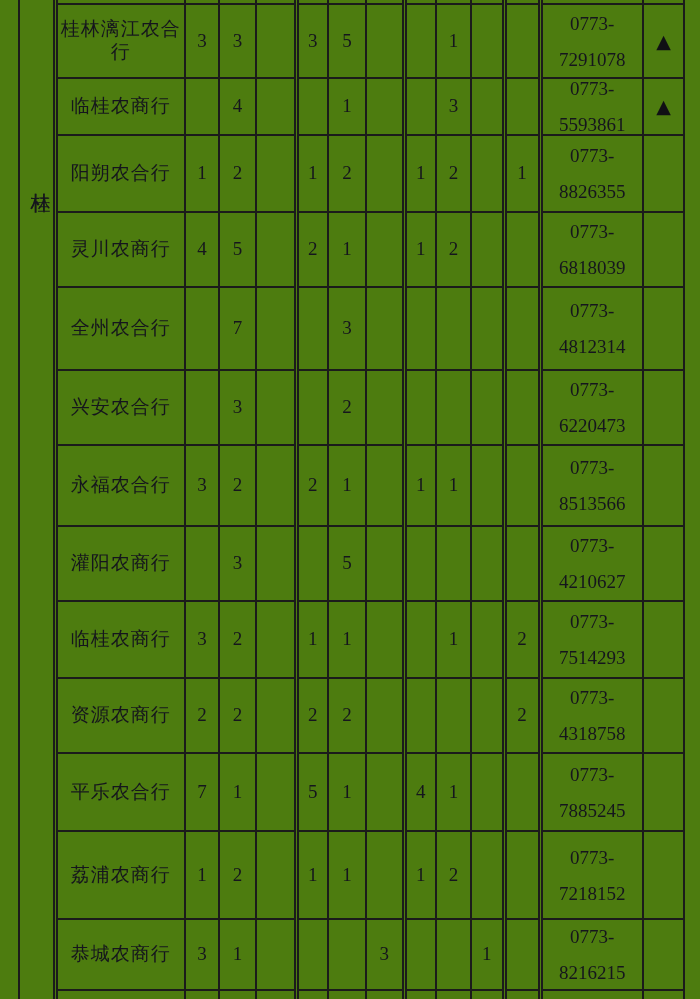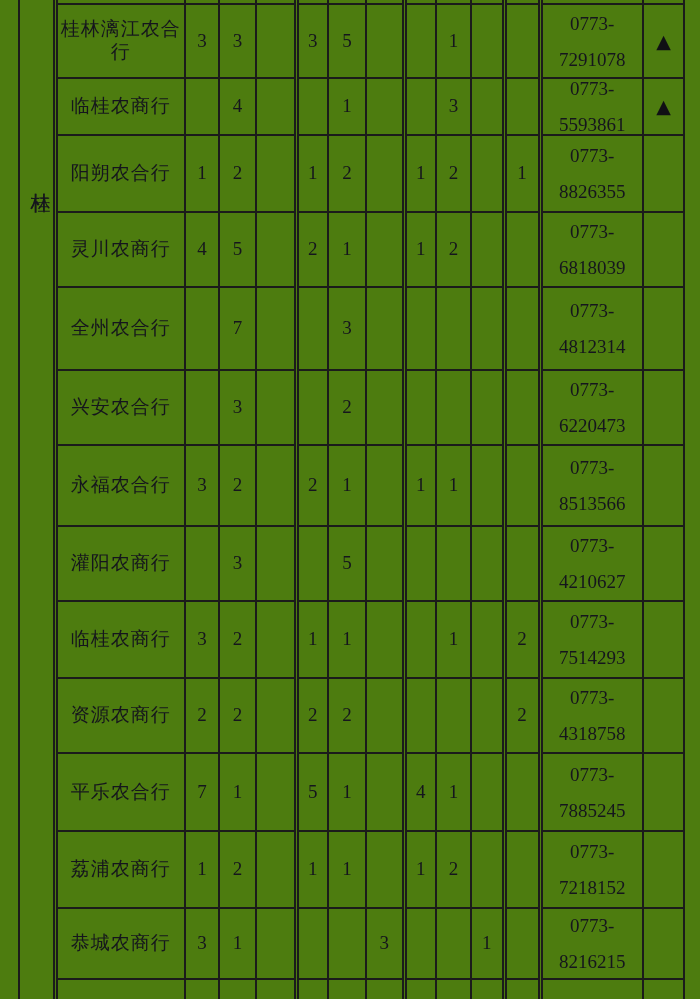--- a/index.html
+++ b/index.html
@@ -314,21 +314,21 @@
           <td class="num-cell group-start">4</td>
           <td class="num-cell">1</td>
           <td class="num-cell"></td>
           <td class="num-cell group-start"></td>
           <td class="phone-cell group-start">
             <span class="pline">0773-</span>
             <span class="pline">7885245</span>
           </td>
           <td class="flag-cell"></td>
         </tr>
-        <tr style="height: 77px;">
+        <tr style="height: 88px;">
           <td class="bank-cell group-start">荔浦农商行</td>
           <td class="num-cell">1</td>
           <td class="num-cell">2</td>
           <td class="num-cell"></td>
           <td class="num-cell group-start">1</td>
           <td class="num-cell">1</td>
           <td class="num-cell"></td>
           <td class="num-cell group-start">1</td>
           <td class="num-cell">2</td>
           <td class="num-cell"></td>

